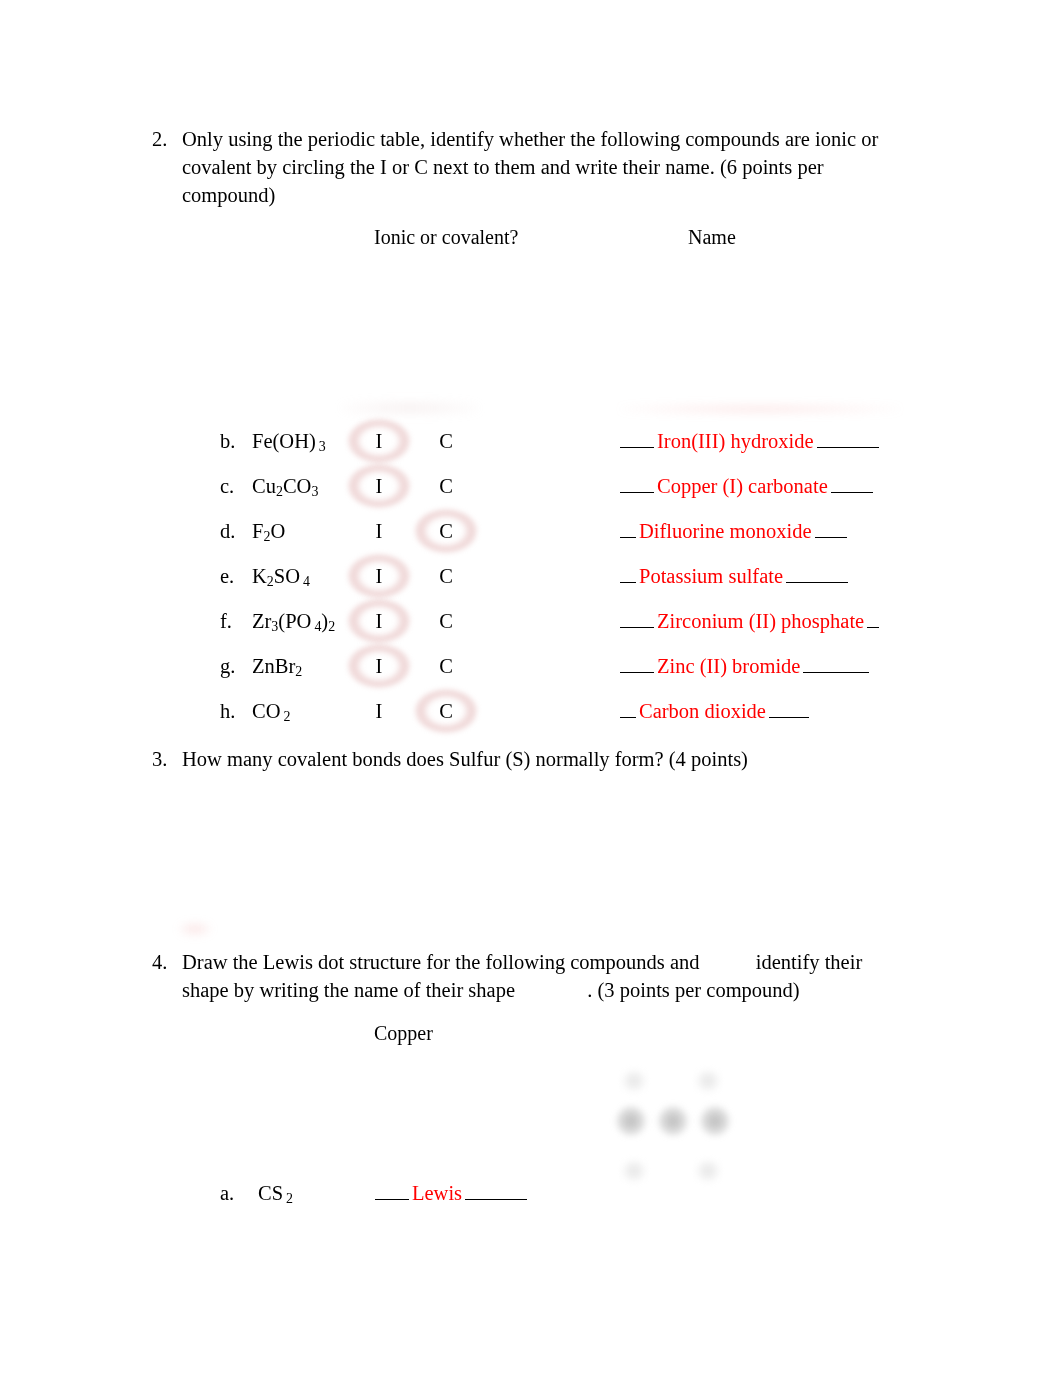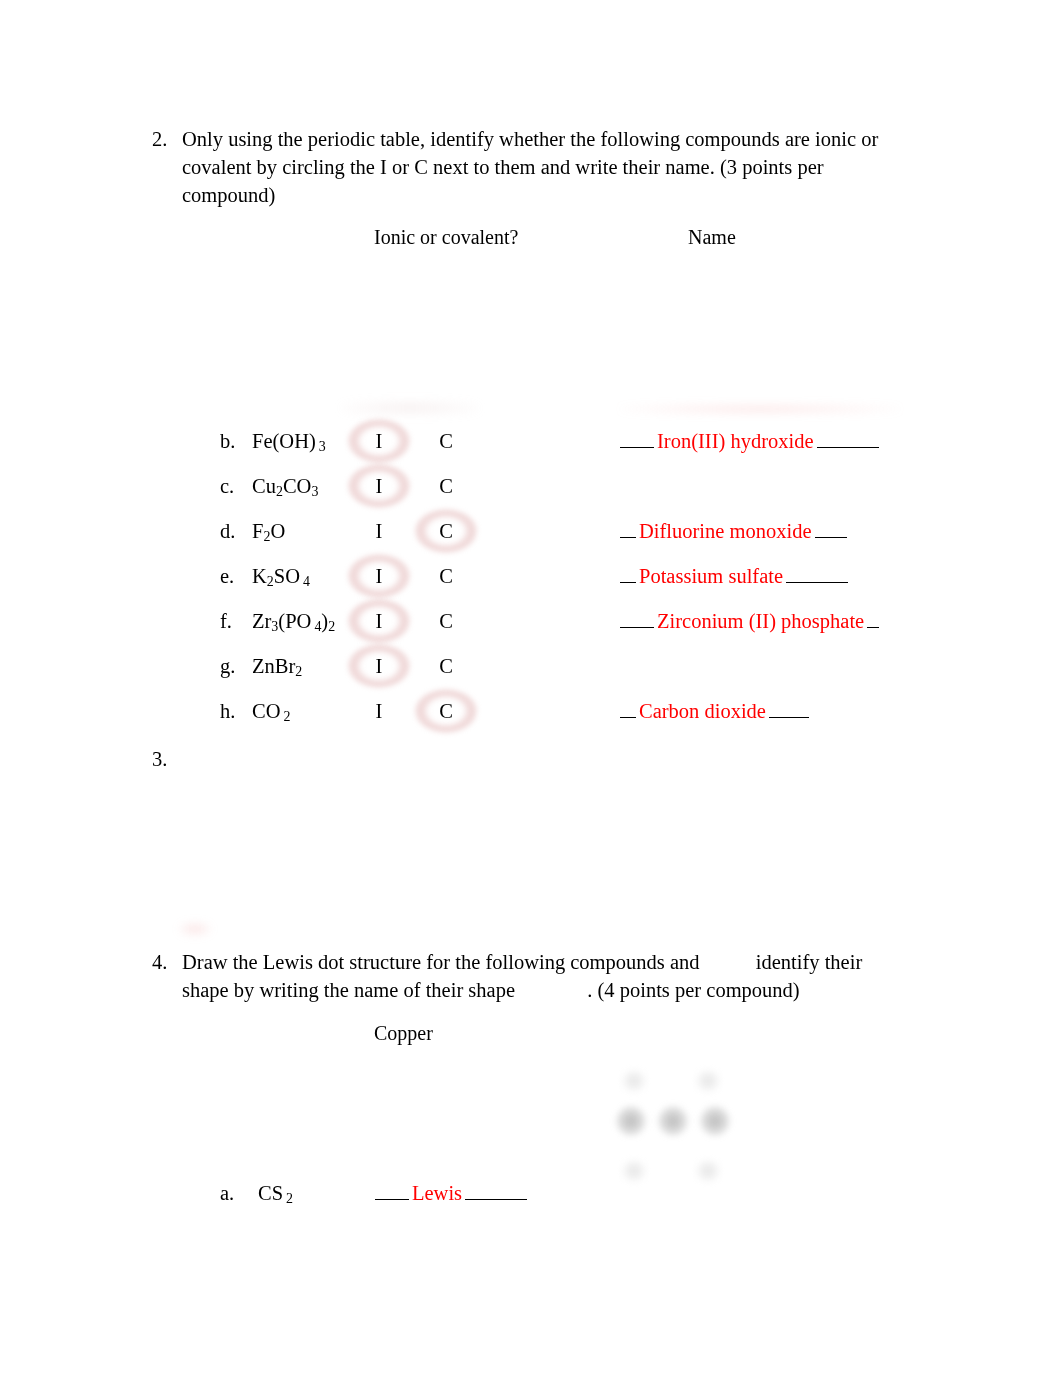--- a/index.html
+++ b/index.html
@@ -195,21 +195,21 @@
     border-radius: 6px;
   }
 </style>
 </head>
 <body>
 
 <div class="page">
 
   <div class="question" id="question-2">
     <span class="q-num">2.</span>
-    <span class="q-body">Only using the periodic table, identify whether the following compounds are ionic or covalent by circling the I or C next to them and write their name. (3 points per compound)</span>
+    <span class="q-body">Only using the periodic table, identify whether the following compounds are ionic or covalent by circling the I or C next to them and write their name. (6 points per compound)</span>
   </div>
 
   <div class="col-header" id="header-ionic-covalent">Ionic or covalent?</div>
   <div class="col-header" id="header-name">Name</div>
 
   <div class="smudge" id="smudge-choice-top"></div>
   <div class="smudge" id="smudge-name-top"></div>
 
   <div id="compound-rows">
       <div class="compound-row" style="top: 426px;">
@@ -219,20 +219,21 @@
         <span class="choice choice-i">I</span>
         <span class="choice choice-c">C</span>
         <span class="name-cell"><span class="blank" style="width: 34px;"></span><span class="answer-red" style="color: rgb(255, 0, 0); text-align: right;">Iron(III) hydroxide</span><span class="blank" style="width: 62px;"></span></span>
       </div>
       <div class="compound-row" style="top: 471px;">
         <span class="row-letter">c.</span>
         <span class="row-formula">Cu<sub>2</sub>CO<sub>3</sub></span>
         <span class="circle-mark circle-on-i"></span>
         <span class="choice choice-i">I</span>
         <span class="choice choice-c">C</span>
+        <span class="name-cell"><span class="blank" style="width: 34px;"></span><span class="answer-red" style="color: rgb(255, 0, 0);">Copper (I) carbonate</span><span class="blank" style="width: 42px;"></span></span>
       </div>
       <div class="compound-row" style="top: 516px;">
         <span class="row-letter">d.</span>
         <span class="row-formula">F<sub>2</sub>O</span>
         <span class="circle-mark circle-on-c"></span>
         <span class="choice choice-i">I</span>
         <span class="choice choice-c">C</span>
         <span class="name-cell"><span class="blank" style="width: 16px;"></span><span class="answer-red" style="color: rgb(255, 0, 0); text-align: right;">Difluorine monoxide</span><span class="blank" style="width: 32px;"></span></span>
       </div>
       <div class="compound-row" style="top: 561px;">
@@ -250,44 +251,46 @@
         <span class="choice choice-i">I</span>
         <span class="choice choice-c">C</span>
         <span class="name-cell"><span class="blank" style="width: 34px;"></span><span class="answer-red" style="color: rgb(255, 0, 0);">Zirconium (II) phosphate</span><span class="blank" style="width: 12px;"></span></span>
       </div>
       <div class="compound-row" style="top: 651px;">
         <span class="row-letter">g.</span>
         <span class="row-formula">ZnBr<sub>2</sub></span>
         <span class="circle-mark circle-on-i"></span>
         <span class="choice choice-i">I</span>
         <span class="choice choice-c">C</span>
+        <span class="name-cell"><span class="blank" style="width: 34px;"></span><span class="answer-red" style="color: rgb(255, 0, 0);">Zinc (II) bromide</span><span class="blank" style="width: 66px;"></span></span>
       </div>
       <div class="compound-row" style="top: 696px;">
         <span class="row-letter">h.</span>
         <span class="row-formula">CO<span class="sp"></span><sub>2</sub></span>
         <span class="circle-mark circle-on-c"></span>
         <span class="choice choice-i">I</span>
         <span class="choice choice-c">C</span>
         <span class="name-cell"><span class="blank" style="width: 16px;"></span><span class="answer-red" style="color: rgb(255, 0, 0);">Carbon dioxide</span><span class="blank" style="width: 40px;"></span></span>
       </div>
     </div>
 
   <div class="question" id="question-3">
     <span class="q-num">3.</span>
+    <span class="q-body">How many covalent bonds does Sulfur (S) normally form? (4 points)</span>
   </div>
 
   <div class="smudge" id="smudge-q4"></div>
   <div class="question" id="question-4">
     <span class="q-num">4.</span>
     <span class="q-body">
       <span>Draw the Lewis dot structure for the following compounds and</span>
       <span class="q4-gap-a"></span>
       <span>identify their shape by writing the name of their shape</span>
       <span class="q4-gap-b"></span>
-      <span>. (4 points per compound)</span>
+      <span>. (3 points per compound)</span>
     </span>
   </div>
 
   <div class="col-header" id="header-shape">Copper</div>
 
   <div id="lewis-drawing">
     <div class="lewis-dotpair" style="left:16px;  top:8px;"></div>
     <div class="lewis-dotpair" style="left:90px;  top:8px;"></div>
     <div class="lewis-atom" style="left:10px;  top:44px;"></div>
     <div class="lewis-atom" style="left:52px;  top:44px;"></div>

